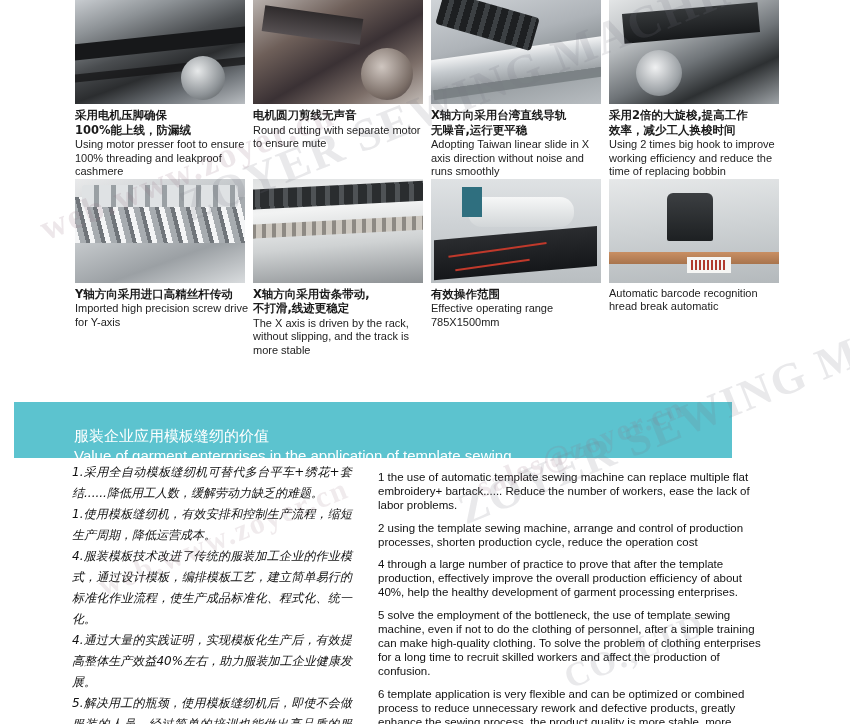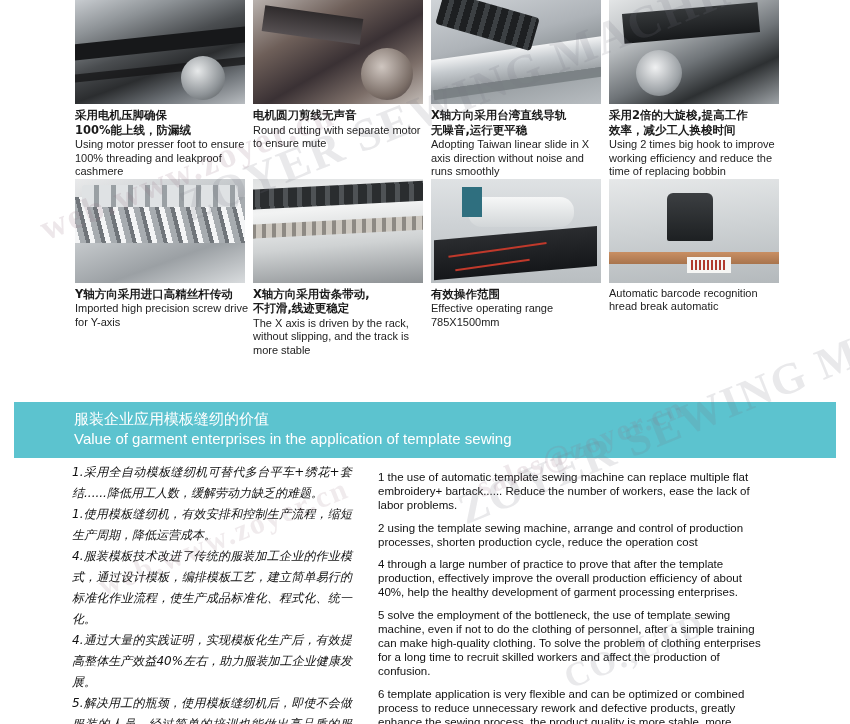--- a/index.html
+++ b/index.html
@@ -82,22 +82,22 @@
   .ph-machine .head{position:absolute;left:18%;top:8%;width:20px;height:30px;background:#2f6f7f;z-index:4;}
 
   .ph-barcode{background:linear-gradient(175deg,#e6e8e9 0%,#cfd3d5 45%,#b4b9bc 100%);}
   .ph-barcode:before{content:"";position:absolute;left:34%;top:14%;width:46px;height:48px;border-radius:6px 6px 2px 2px;background:linear-gradient(180deg,#3c3f42,#1d2022);}
   .ph-barcode:after{content:"";position:absolute;left:0;bottom:18%;width:100%;height:12px;background:linear-gradient(180deg,#c98f63,#a8744d);}
   .ph-barcode .code{position:absolute;left:46%;bottom:9%;width:44px;height:16px;background:#f6f6f4;z-index:3;}
   .ph-barcode .code:before{content:"";position:absolute;inset:3px 4px;background:repeating-linear-gradient(90deg,#b03a2e 0 2px,#f6f6f4 2px 4px);}
 
   
   .banner{
-    position:absolute;left:14px;top:402px;width:822px;height:56px;
-    background:#5cc3cf;box-sizing:border-box;padding:7px 0 0 60px;
+    position:absolute;left:14px;top:402px;width:718px;height:56px;
+    background:#5cc3cf;box-sizing:border-box;padding:24px 0 0 60px;
   }
   .banner-cn{
     font-family:"DejaVu Sans","Liberation Sans",sans-serif;
     color:#ffffff;font-size:15px;line-height:20px;font-weight:500;
   }
   .banner-en{color:#ffffff;font-size:15px;line-height:20px;}
 
   
   .body-cols{position:absolute;left:0;top:462px;width:850px;display:flex;}
   .col-cn{width:352px;padding-left:72px;box-sizing:border-box;}

